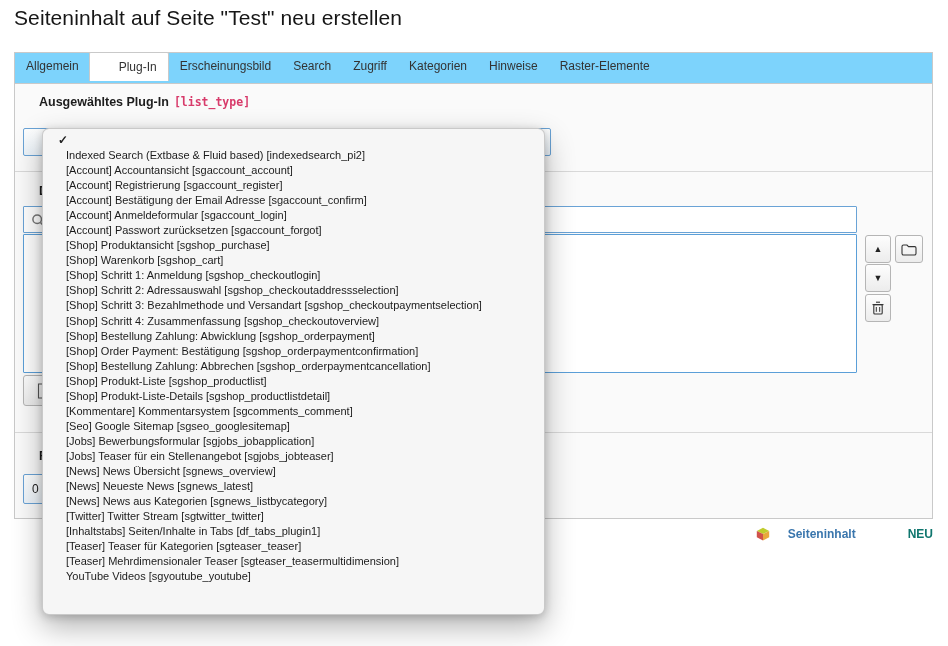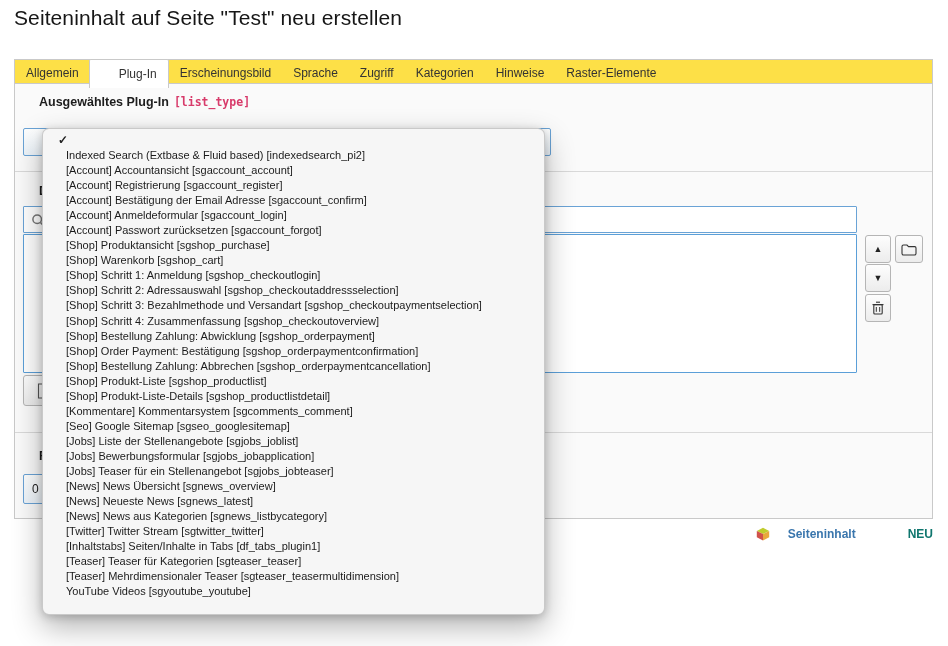--- a/index.html
+++ b/index.html
@@ -8,22 +8,22 @@
     background:#ffffff;
     font-family:"Liberation Sans", sans-serif;
     -webkit-font-smoothing:antialiased;
   }
   .page-title{
     position:absolute;left:14px;top:6px;
     font-size:21px;font-weight:500;color:#161616;letter-spacing:.1px;
   }
   
   .tabstrip{
-    position:absolute;left:14px;top:59px;width:919px;height:39px;
-    background:#fde047;border:1px solid #c9c9c9;border-bottom:none;
+    position:absolute;left:14px;top:52px;width:919px;height:39px;
+    background:#7dd3fc;border:1px solid #c9c9c9;border-bottom:none;
     box-sizing:border-box;display:flex;align-items:stretch;overflow:visible;
   }
   .tab{
     font-size:12px;color:#333;padding:0 11px;line-height:26px;
     cursor:default;white-space:nowrap;
   }
   .tab.active{
     background:#ffffff;border:1px solid #c9c9c9;border-bottom:none;
     margin:-1px 0 -1px -1px;position:relative;z-index:3;height:28px;line-height:28px;
     border-radius:2px 2px 0 0;
@@ -104,21 +104,21 @@
 </style>
 </head>
 <body>
 
 <div class="page-title">Seiteninhalt auf Seite "Test" neu erstellen</div>
 
 <div class="tabstrip">
   <div class="tab">Allgemein</div>
   <div class="tab active">Plug-In</div>
   <div class="tab">Erscheinungsbild</div>
-  <div class="tab">Sprache</div>
+  <div class="tab">Search</div>
   <div class="tab">Zugriff</div>
   <div class="tab">Kategorien</div>
   <div class="tab">Hinweise</div>
   <div class="tab">Raster-Elemente</div>
 </div>
 
 <div class="panel">
 
   <div class="field-label" style="top:11px;">
     <span>Ausgewähltes Plug-In</span><span class="field-key">[list_type]</span>
@@ -195,21 +195,20 @@
       <div class="opt">[Shop] Schritt 2: Adressauswahl [sgshop_checkoutaddressselection]</div>
       <div class="opt">[Shop] Schritt 3: Bezahlmethode und Versandart [sgshop_checkoutpaymentselection]</div>
       <div class="opt">[Shop] Schritt 4: Zusammenfassung [sgshop_checkoutoverview]</div>
       <div class="opt">[Shop] Bestellung Zahlung: Abwicklung [sgshop_orderpayment]</div>
       <div class="opt">[Shop] Order Payment: Bestätigung [sgshop_orderpaymentconfirmation]</div>
       <div class="opt">[Shop] Bestellung Zahlung: Abbrechen [sgshop_orderpaymentcancellation]</div>
       <div class="opt">[Shop] Produkt-Liste [sgshop_productlist]</div>
       <div class="opt">[Shop] Produkt-Liste-Details [sgshop_productlistdetail]</div>
       <div class="opt">[Kommentare] Kommentarsystem [sgcomments_comment]</div>
       <div class="opt">[Seo] Google Sitemap [sgseo_googlesitemap]</div>
-      <div class="opt">[Jobs] Liste der Stellenangebote [sgjobs_joblist]</div>
       <div class="opt">[Jobs] Bewerbungsformular [sgjobs_jobapplication]</div>
       <div class="opt">[Jobs] Teaser für ein Stellenangebot [sgjobs_jobteaser]</div>
       <div class="opt">[News] News Übersicht [sgnews_overview]</div>
       <div class="opt">[News] Neueste News [sgnews_latest]</div>
       <div class="opt">[News] News aus Kategorien [sgnews_listbycategory]</div>
       <div class="opt">[Twitter] Twitter Stream [sgtwitter_twitter]</div>
       <div class="opt">[Inhaltstabs] Seiten/Inhalte in Tabs [df_tabs_plugin1]</div>
       <div class="opt">[Teaser] Teaser für Kategorien [sgteaser_teaser]</div>
       <div class="opt">[Teaser] Mehrdimensionaler Teaser [sgteaser_teasermultidimension]</div>
       <div class="opt">YouTube Videos [sgyoutube_youtube]</div>

